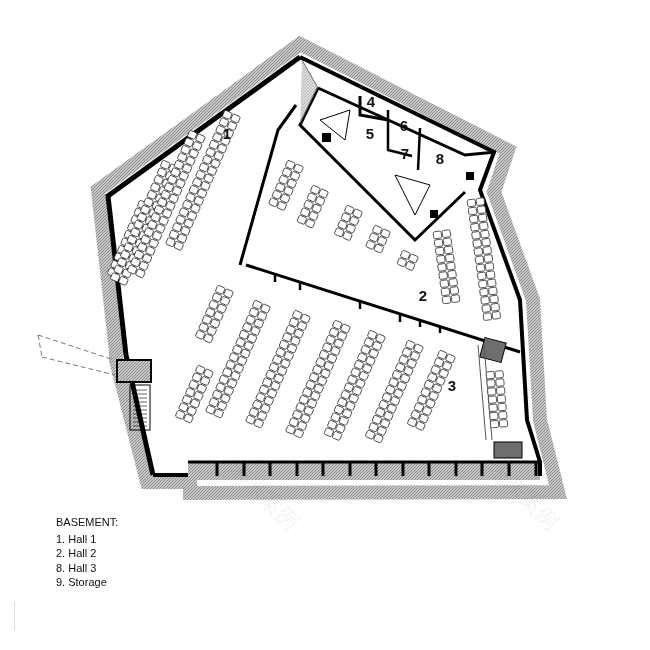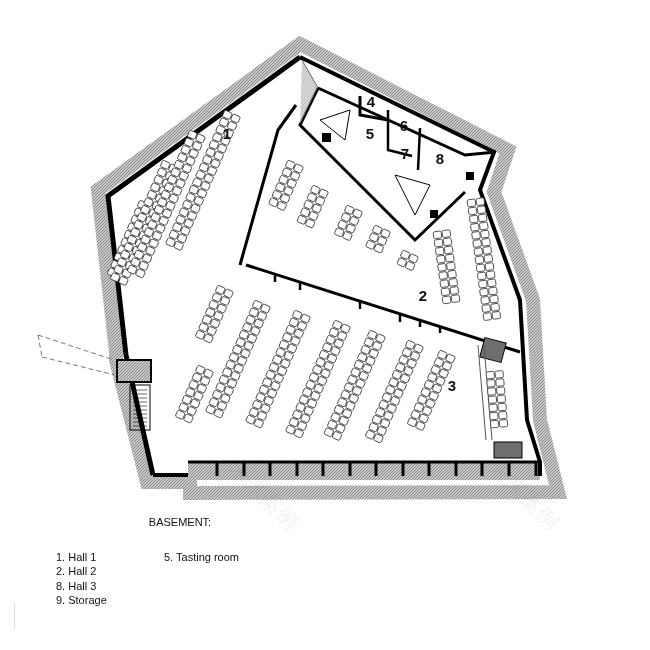--- a/index.html
+++ b/index.html
@@ -1,22 +1,22 @@
 <!DOCTYPE html>
 <html><head>
 <meta charset="utf-8">
 <style>
   html, body { margin: 0; padding: 0; background: #ffffff; }
   body { width: 650px; height: 650px; position: relative; overflow: hidden;
          font-family: "Liberation Sans", sans-serif; color: #111; }
   #plan { position: absolute; left: 0; top: 0; width: 650px; height: 500px; }
   .room-num { font-family: "Liberation Sans", sans-serif; font-weight: bold; font-size: 15px; fill: #111; }
   .legend { position: absolute; left: 56px; top: 515px; font-size: 11px; line-height: 14.5px; }
-  .legend-title { margin-bottom: 20px; text-align: center; }
-  .legend-cols { display: flex; }
+  .legend-title { margin-bottom: 2px; }
+  .legend-cols { display: flex; gap: 15px; }
   .legend-col { width: 108px; }
   .legend-col + .legend-col { width: 140px; }
   .legend-item { white-space: nowrap; }
   .watermark { position: absolute; color: rgba(0,0,0,0.05); font-size: 22px; transform: rotate(45deg); }
   .edge-line { position:absolute; left:14px; top:602px; width:1px; height:28px; background:#ddd; }
 </style>
 </head>
 <body>
 
 <svg id="plan" viewBox="0 0 650 500" xmlns="http://www.w3.org/2000/svg">
@@ -582,20 +582,19 @@
 <div class="legend">
   <div class="legend-title">BASEMENT:</div>
   <div class="legend-cols">
     <div class="legend-col">
       <div class="legend-item">1. Hall 1</div>
       <div class="legend-item">2. Hall 2</div>
       <div class="legend-item">8. Hall 3</div>
       <div class="legend-item">9. Storage</div>
     </div>
     <div class="legend-col">
-      <div class="legend-item">5. Tasting room</div>
     </div>
   </div>
 </div>
 
 <div class="watermark" style="left:220px;top:480px;">未来案例</div>
 <div class="watermark" style="left:480px;top:480px;">未来案例</div>
 <div class="edge-line"></div>
 
 </body></html>

